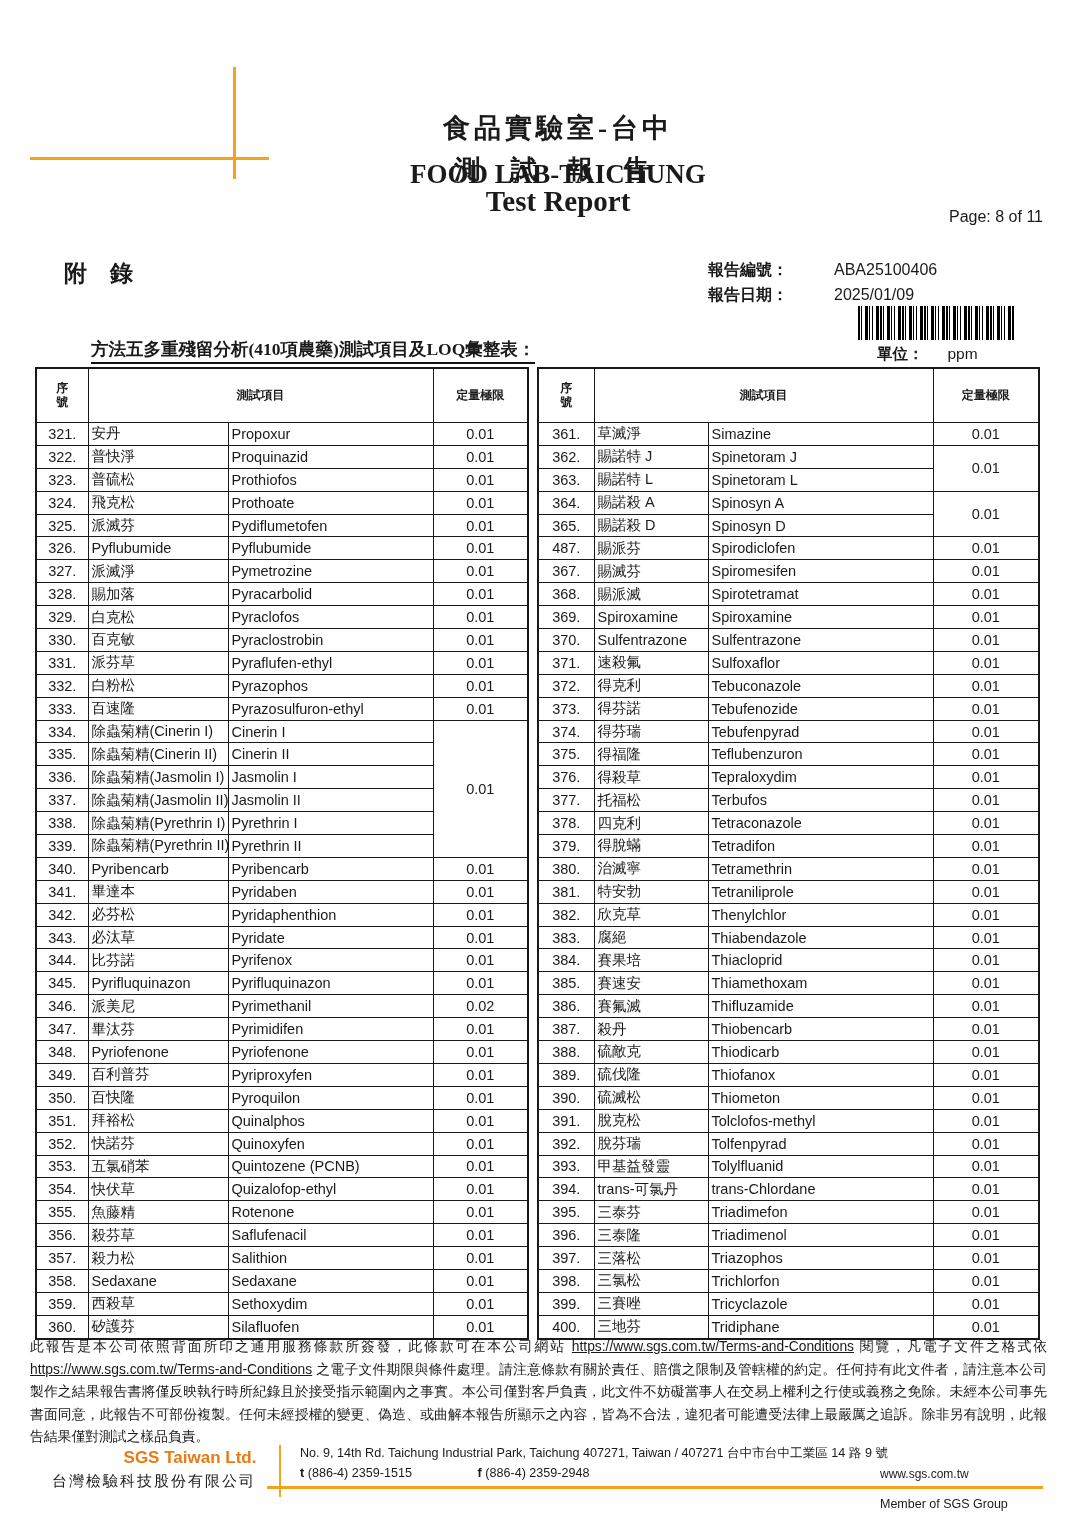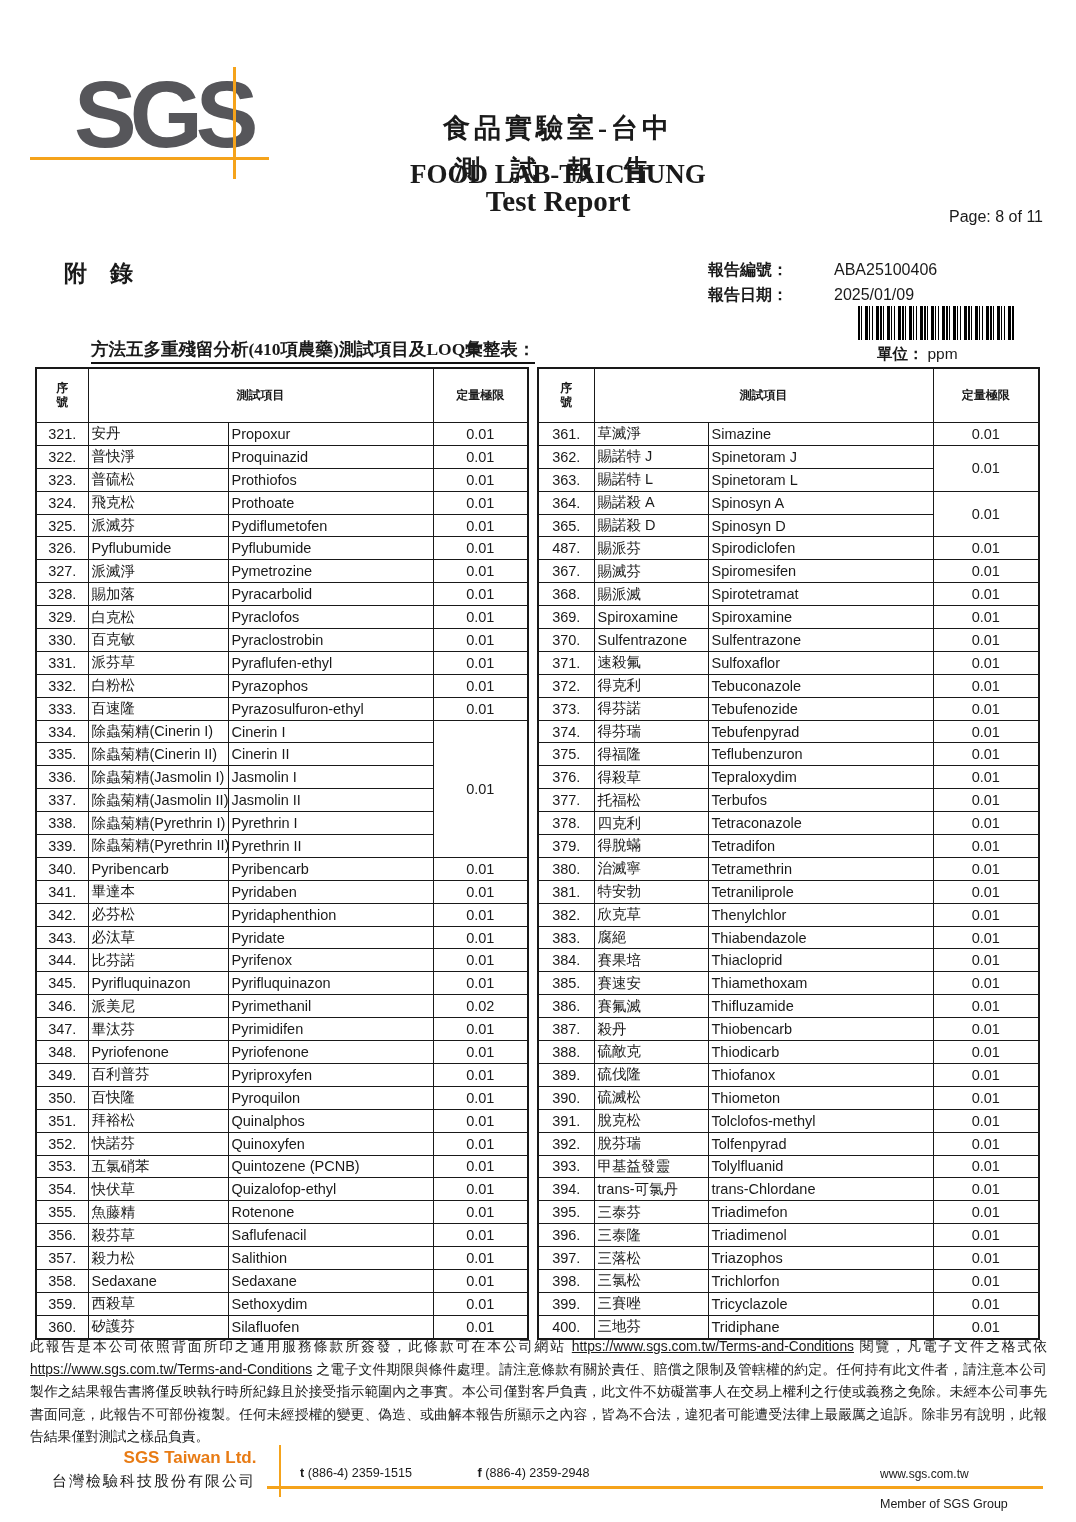--- a/index.html
+++ b/index.html
@@ -31,21 +31,21 @@
   .meta-row{position:absolute;left:708px;font-size:16px;}
   .meta-row .lbl{display:inline-block;width:126px;font-family:"Liberation Serif",serif;font-weight:bold;}
   .meta-no{top:260px;} .meta-date{top:285px;}
 
   .barcode{position:absolute;left:858px;top:306px;width:157px;height:34px;background:
     repeating-linear-gradient(90deg,#000 0 2px,#fff 2px 3px,#000 3px 4px,#fff 4px 7px,
     #000 7px 10px,#fff 10px 11px,#000 11px 12px,#fff 12px 14px,#000 14px 15px,#fff 15px 18px,
     #000 18px 21px,#fff 21px 22px);}
 
   .unit{position:absolute;left:877px;top:344px;font-size:15.5px;}
-  .unit .lbl{font-family:"Liberation Serif",serif;font-weight:bold;margin-right:4px;}
+  .unit .lbl{font-family:"Liberation Serif",serif;font-weight:bold;margin-right:24px;}
 
   .tbl-title{position:absolute;left:67px;top:337px;font-family:"Liberation Serif",serif;
              font-weight:bold;font-size:17.5px;border-bottom:2px solid #111;padding-bottom:1px;margin-left:24px;}
 
   
   table.tbl{position:absolute;top:367px;border-collapse:collapse;table-layout:fixed;
             font-size:14.5px;}
   #tbl-left{left:35px;width:492px;}
   #tbl-right{left:537px;width:501px;}
   table.tbl,table.tbl th,table.tbl td{border:1.6px solid #191919;}
@@ -76,21 +76,20 @@
   .phone b{font-weight:bold;}
   .www{position:absolute;left:880px;top:1467px;font-size:12px;}
   .co-hline{position:absolute;left:267px;top:1486px;width:776px;height:2.5px;background:#F5A31B;}
   .member{position:absolute;left:880px;top:1497px;font-size:12.5px;}
 </style>
 </head>
 <body>
 
 <div id="page">
 
-  <div class="logo-text">SGS</div>
   <div class="logo-vline"></div>
   <div class="logo-hline"></div>
 
   <div class="titles">
     <div class="t-zh">食品實驗室-台中</div>
     <div class="t-en">FOOD LAB-TAICHUNG</div>
     <div class="t-rzh">測 試 報 告</div>
     <div class="t-ren">Test Report</div>
   </div>
 
@@ -626,20 +625,21 @@
       </tbody>
   </table>
 
   <div class="legal">
     <span>此報告是本公司依照背面所印之通用服務條款所簽發，此條款可在本公司網站 </span><a href="#">https://www.sgs.com.tw/Terms-and-Conditions</a><span> 閱覽，凡電子文件之格式依 </span><a href="#">https://www.sgs.com.tw/Terms-and-Conditions</a><span> 之電子文件期限與條件處理。請注意條款有關於責任、賠償之限制及管轄權的約定。任何持有此文件者，請注意本公司製作之結果報告書將僅反映執行時所紀錄且於接受指示範圍內之事實。本公司僅對客戶負責，此文件不妨礙當事人在交易上權利之行使或義務之免除。未經本公司事先書面同意，此報告不可部份複製。任何未經授權的變更、偽造、或曲解本報告所顯示之內容，皆為不合法，違犯者可能遭受法律上最嚴厲之追訴。除非另有說明，此報告結果僅對測試之樣品負責。</span>
   </div>
 
   <div class="co-en">SGS Taiwan Ltd.</div>
   <div class="co-zh">台灣檢驗科技股份有限公司</div>
   <div class="co-vline"></div>
+  <div class="addr">No. 9, 14th Rd. Taichung Industrial Park, Taichung 407271, Taiwan / 407271 台中市台中工業區 14 路 9 號</div>
   <div class="phone">
     <b>t</b>
     <span>(886-4) 2359-1515</span>
     <b class="p2">f</b>
     <span>(886-4) 2359-2948</span>
   </div>
   <div class="www">www.sgs.com.tw</div>
   <div class="co-hline"></div>
   <div class="member">Member of SGS Group</div>
 

